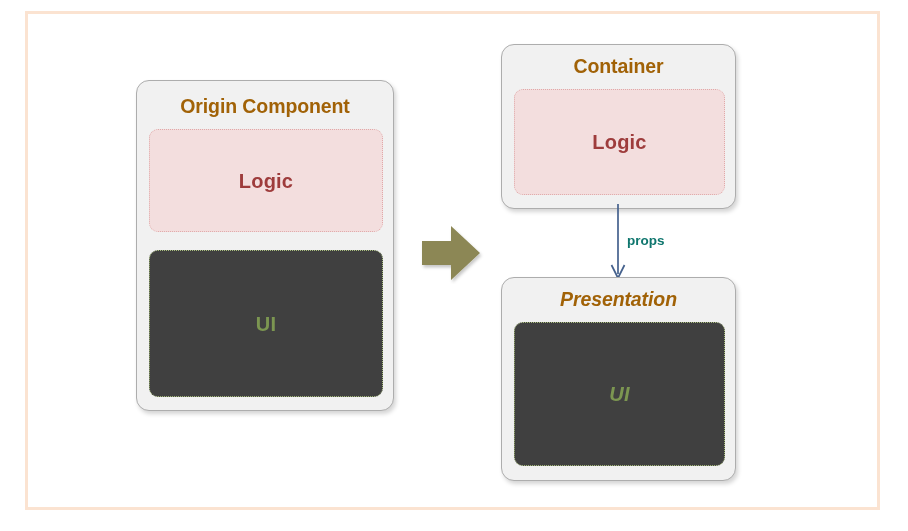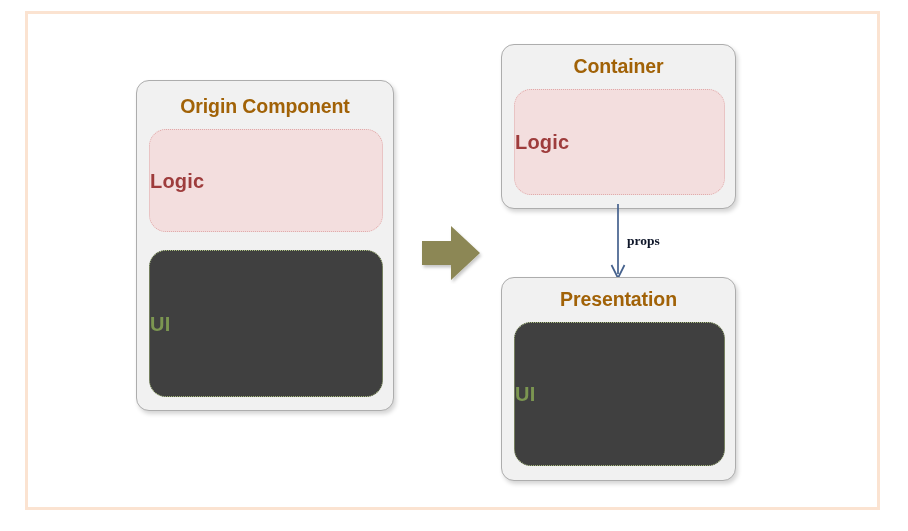--- a/index.html
+++ b/index.html
@@ -53,21 +53,22 @@
     line-height: 1;
     white-space: nowrap;
   }
 
   
   .inner-block {
     position: absolute;
     box-sizing: border-box;
     display: flex;
     align-items: center;
-    border-radius: 17px;
+    justify-content: center;
+    border-radius: 9px;
   }
   .inner-label {
     font-size: 20px;
     font-weight: bold;
     line-height: 1;
     letter-spacing: 0.2px;
   }
   .block-logic {
     background: #F3DEDE;
     border: 1.4px dotted #E0A9A9;
@@ -123,20 +124,21 @@
     width: 211px;
     height: 106px;
   }
 
   
   #presentation-card {
     left: 501px;
     top: 277px;
     width: 235px;
     height: 204px;
+    font-style: italic;
   }
   #presentation-card .card-title {
     position: absolute;
     left: 0; right: 0;
     top: 12px;
   }
   #presentation-ui {
     left: 12px;
     top: 44px;
     width: 211px;
@@ -159,24 +161,23 @@
     top: 204px;
     width: 44px;
     height: 78px;
   }
   #props-label {
     position: absolute;
     left: 627px;
     top: 234px;
     font-size: 13.5px;
     font-weight: bold;
-    color: #0f172a;
+    color: #0f766e;
     line-height: 1;
     white-space: nowrap;
-    font-family: Liberation Serif, serif;
   }
 </style>
 </head>
 <body>
 
 <div id="canvas">
 
   <div class="page-frame"></div>
 
   <div class="card" id="origin-card">

